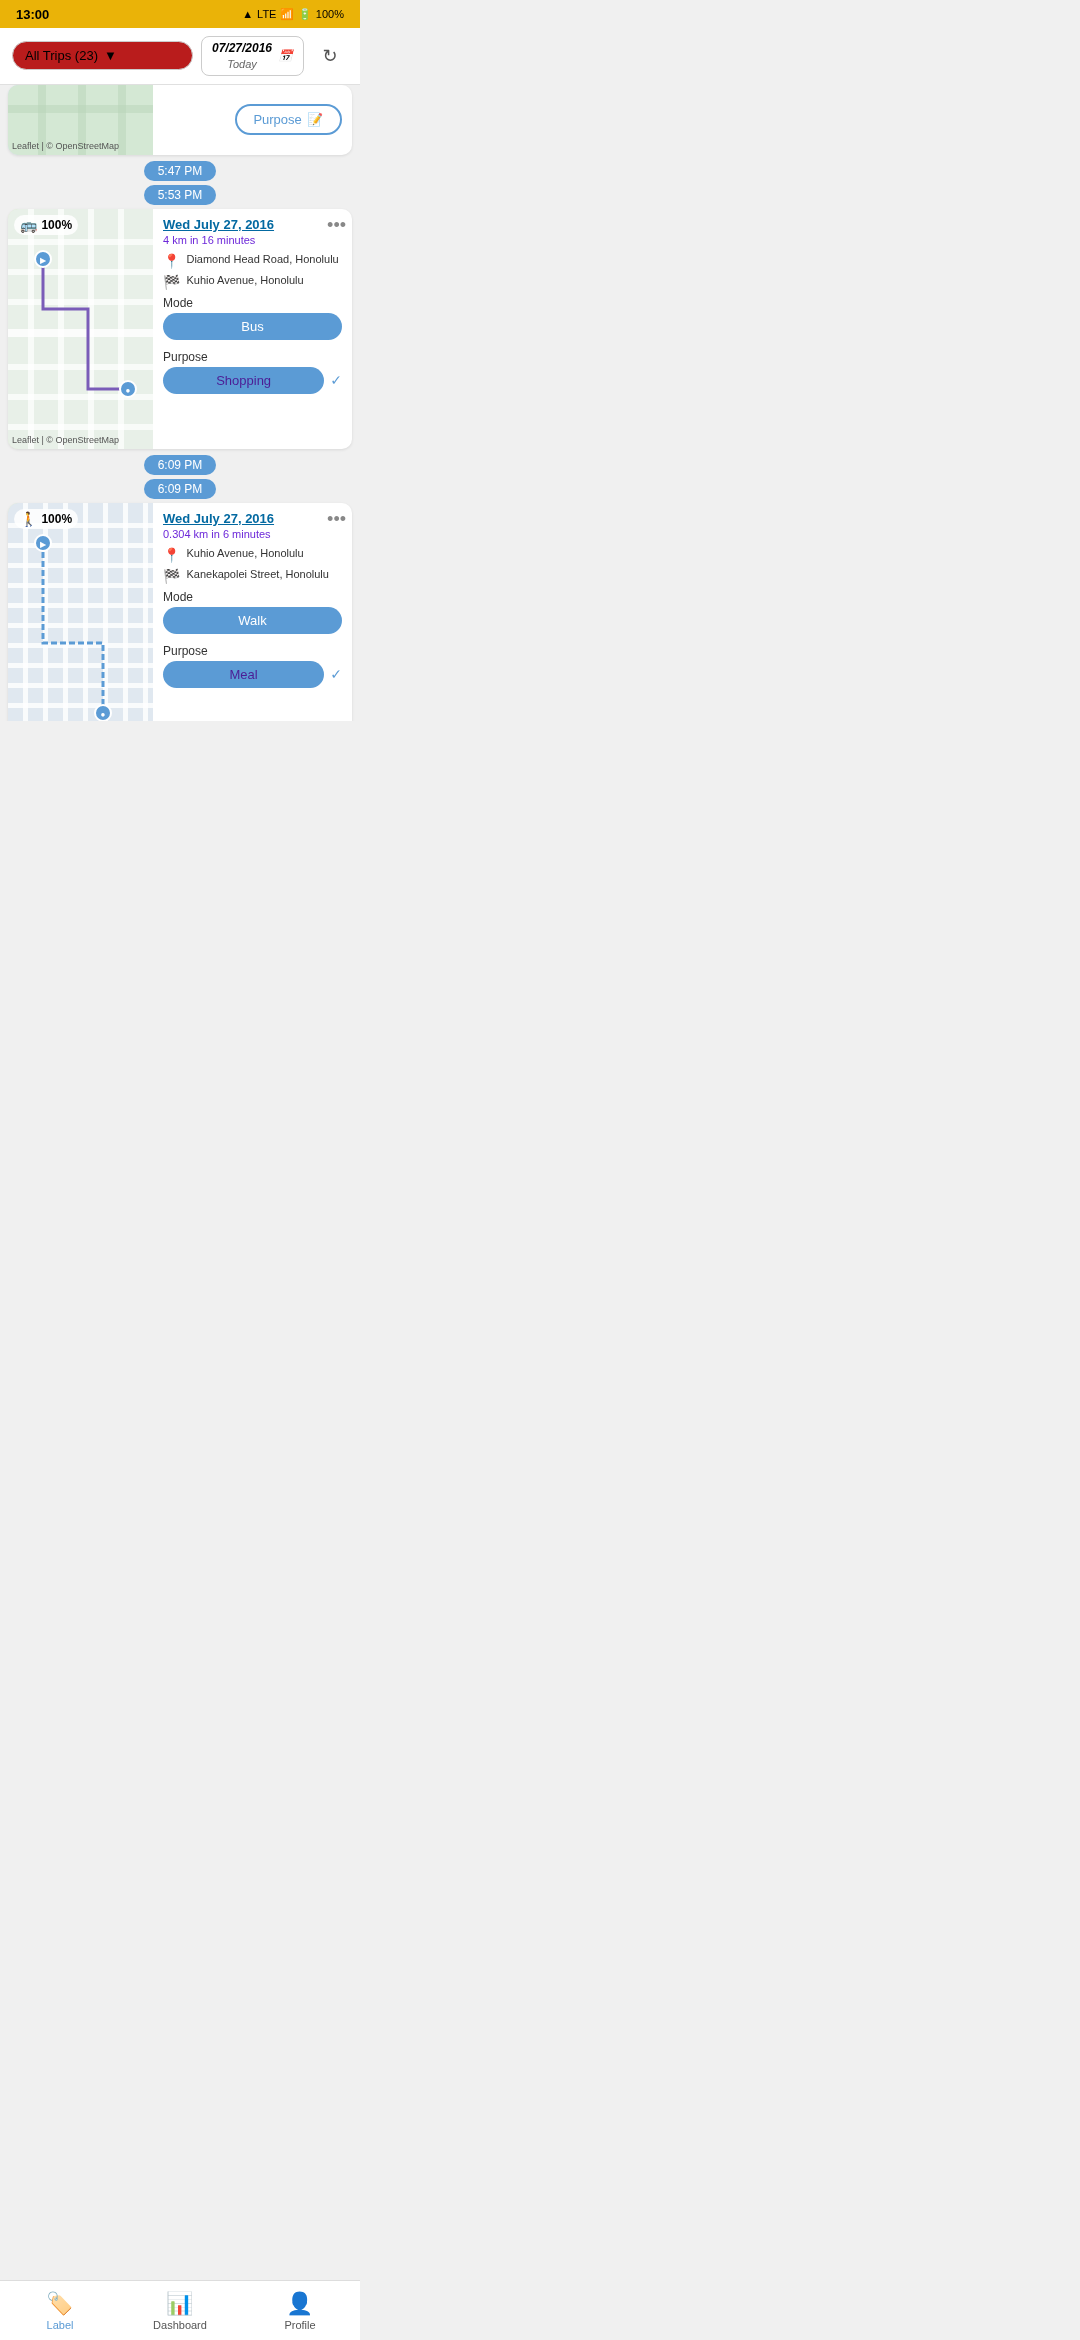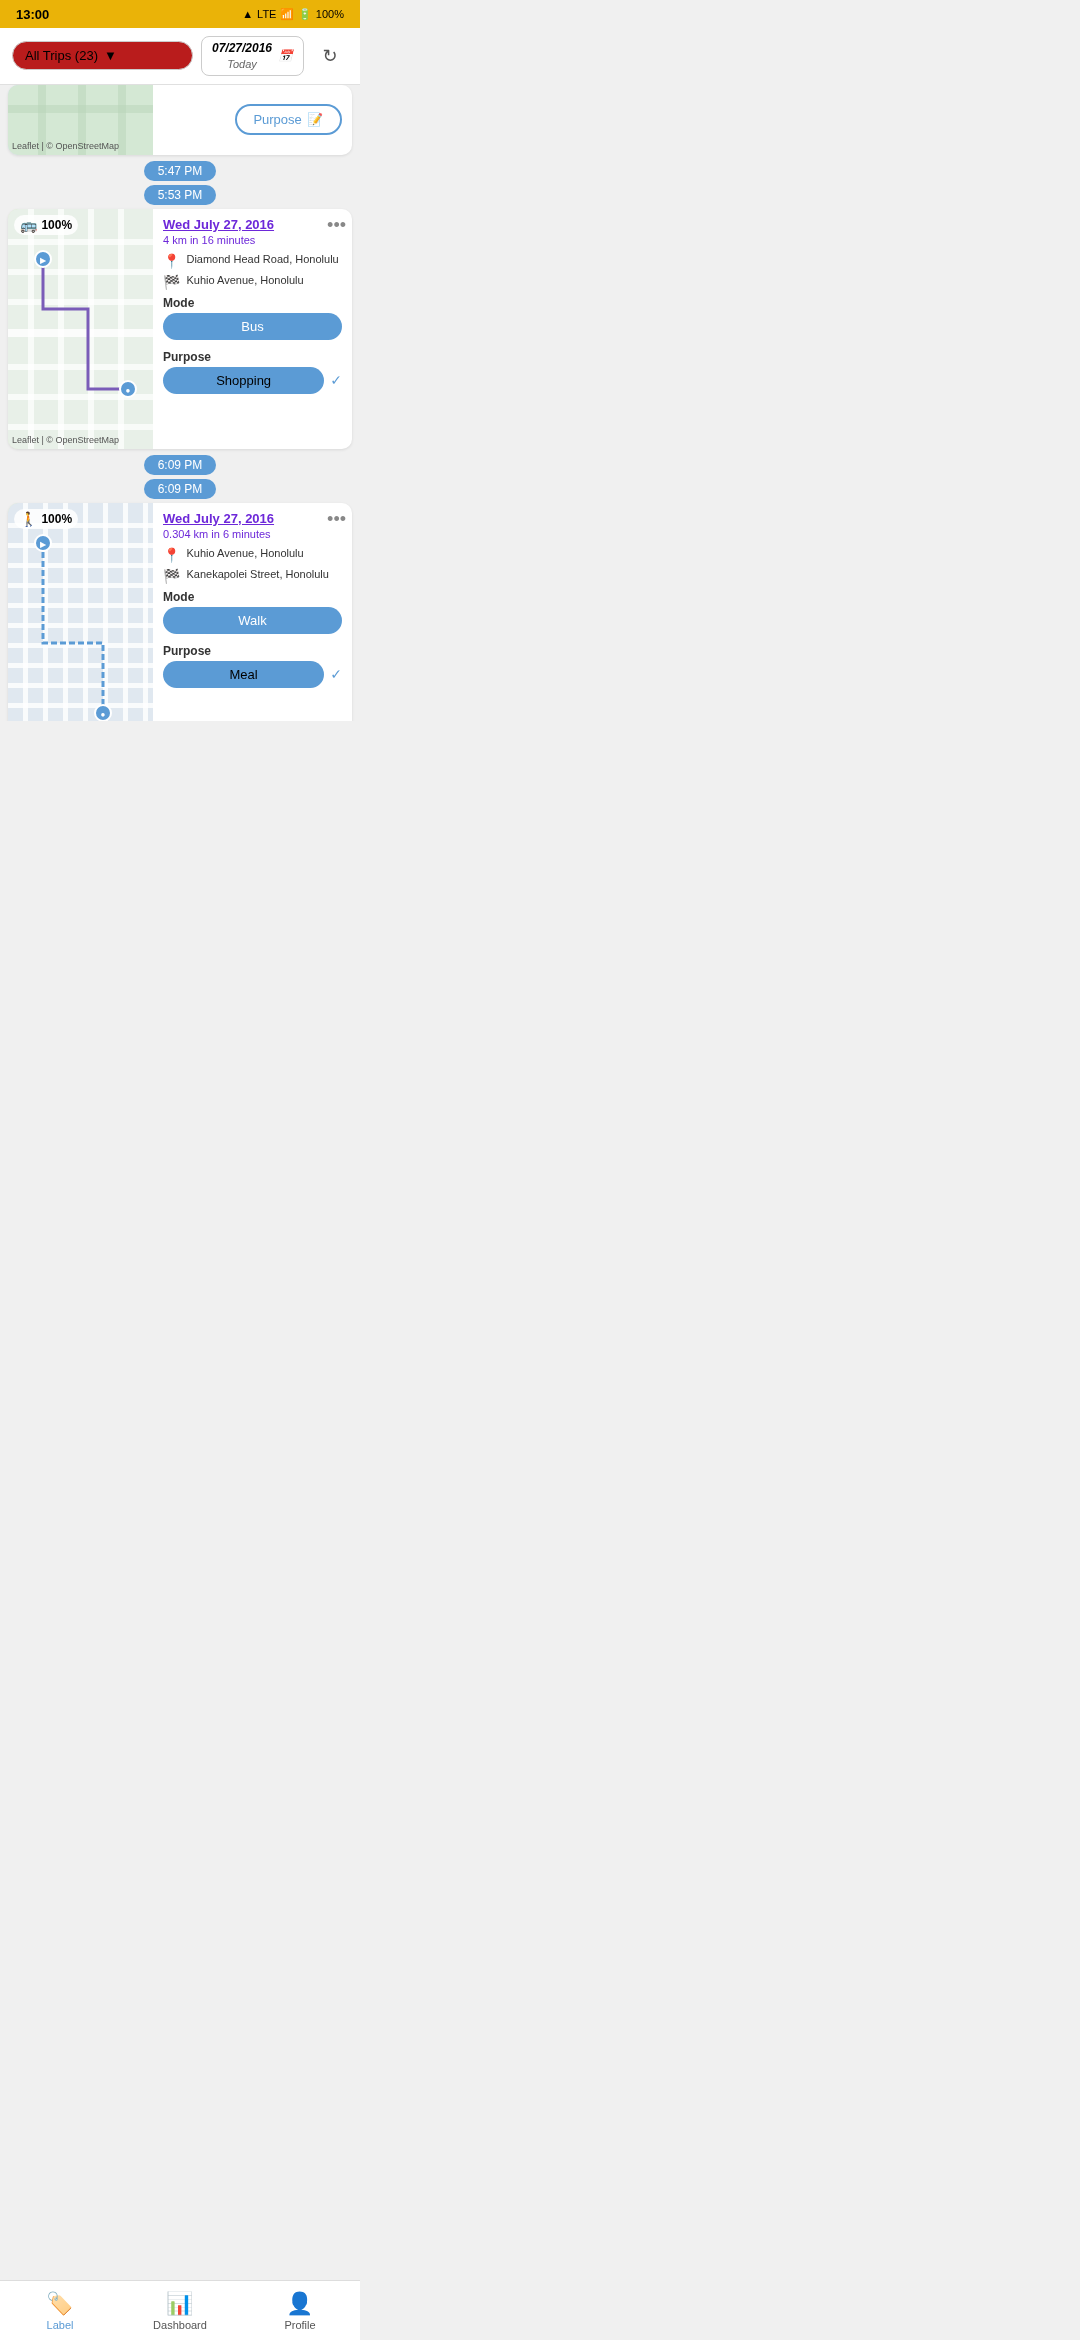--- a/index.html
+++ b/index.html
@@ -149,41 +149,41 @@
       position: absolute;
       top: 6px;
       right: 6px;
       font-size: 18px;
       color: #888;
       cursor: pointer;
     }
     .trip-date {
       font-weight: 700;
       font-size: 13px;
-      color: #6d28d9;
+      color: #0369a1;
       text-decoration: underline;
       margin-bottom: 2px;
     }
     .trip-distance {
       font-size: 11px;
       color: #6d28d9;
       margin-bottom: 6px;
     }
     .location-item {
       display: flex;
       align-items: flex-start;
       gap: 6px;
       margin-bottom: 4px;
     }
     .loc-icon { font-size: 14px; color: #5b9bd5; margin-top: 1px; flex-shrink: 0; }
     .loc-text { font-size: 11px; color: #333; line-height: 1.3; }
     .section-label {
       font-size: 12px;
       color: #333;
-      font-weight: 700;
+      font-weight: 400;
       margin-top: 6px;
       margin-bottom: 3px;
     }
     .mode-btn {
       background: #5b9bd5;
       color: #fff;
       border: none;
       border-radius: 20px;
       padding: 6px 0;
       width: 100%;
@@ -193,21 +193,21 @@
       cursor: pointer;
       margin-bottom: 4px;
     }
     .purpose-row {
       display: flex;
       align-items: center;
       gap: 6px;
     }
     .purpose-btn {
       background: #5b9bd5;
-      color: #000000;
+      color: #4c1d95;
       border: none;
       border-radius: 20px;
       padding: 6px 0;
       flex: 1;
       font-size: 13px;
       font-weight: 500;
       text-align: center;
       cursor: pointer;
     }
     .check-icon {

